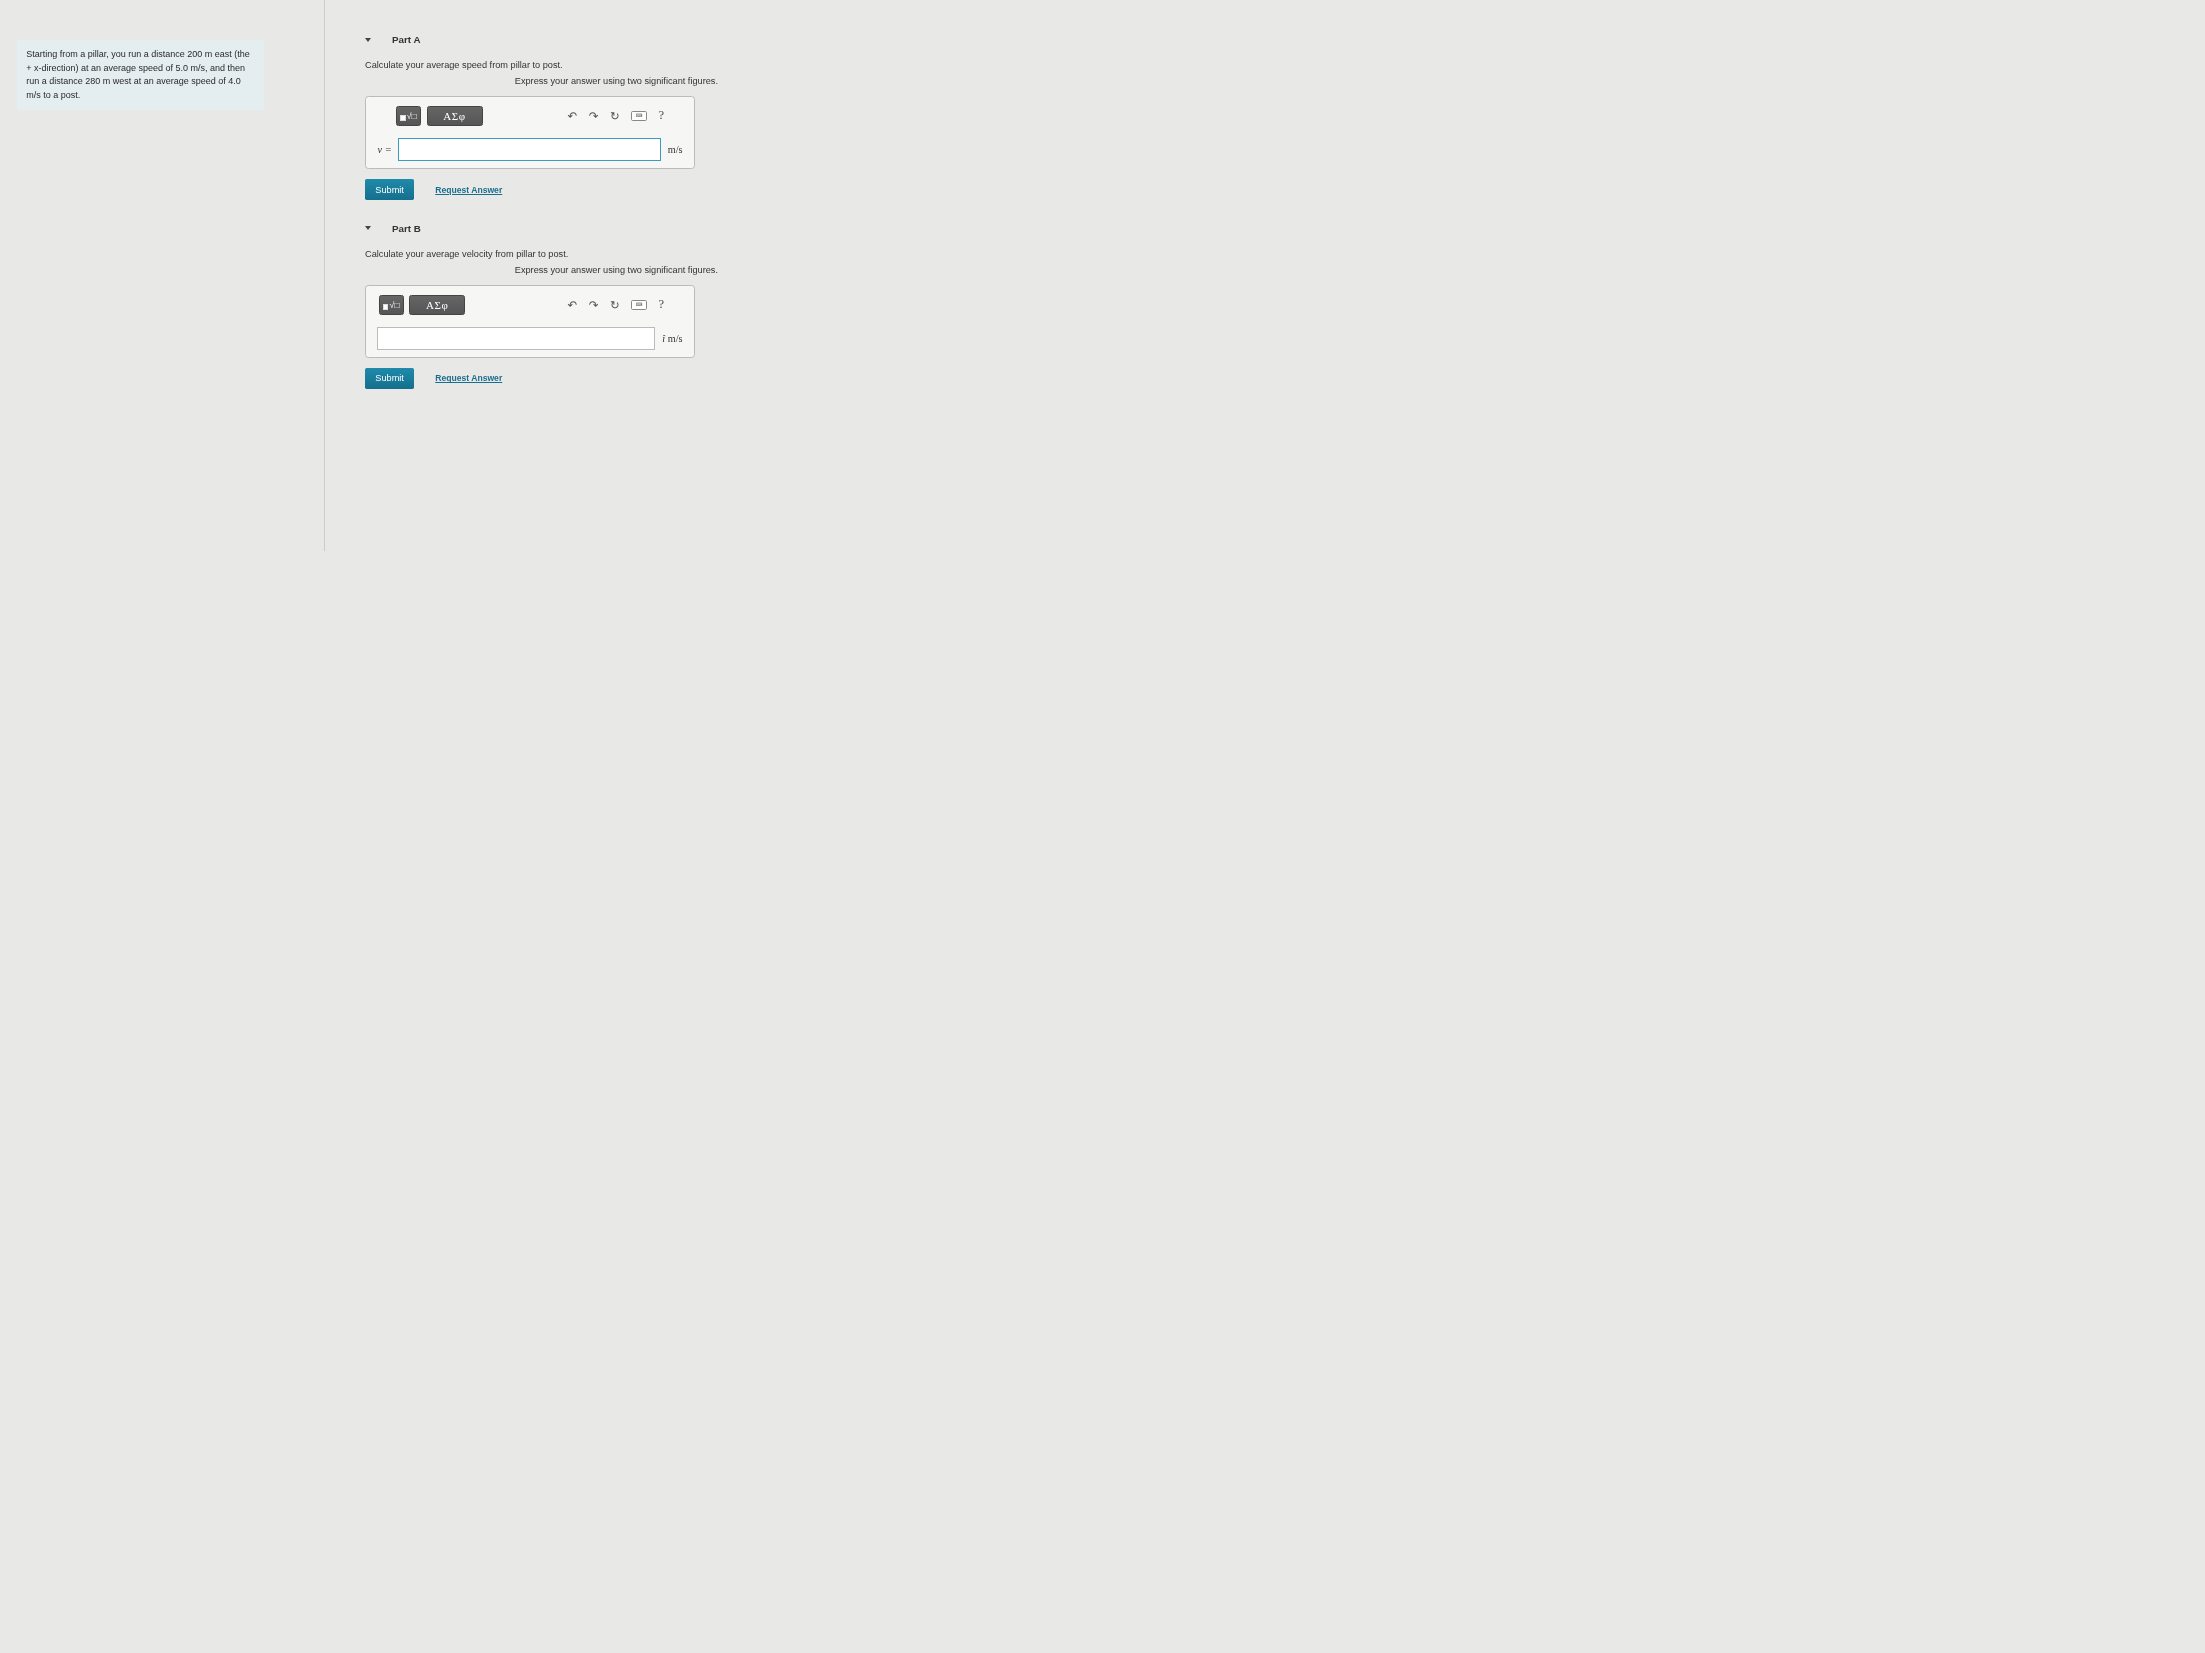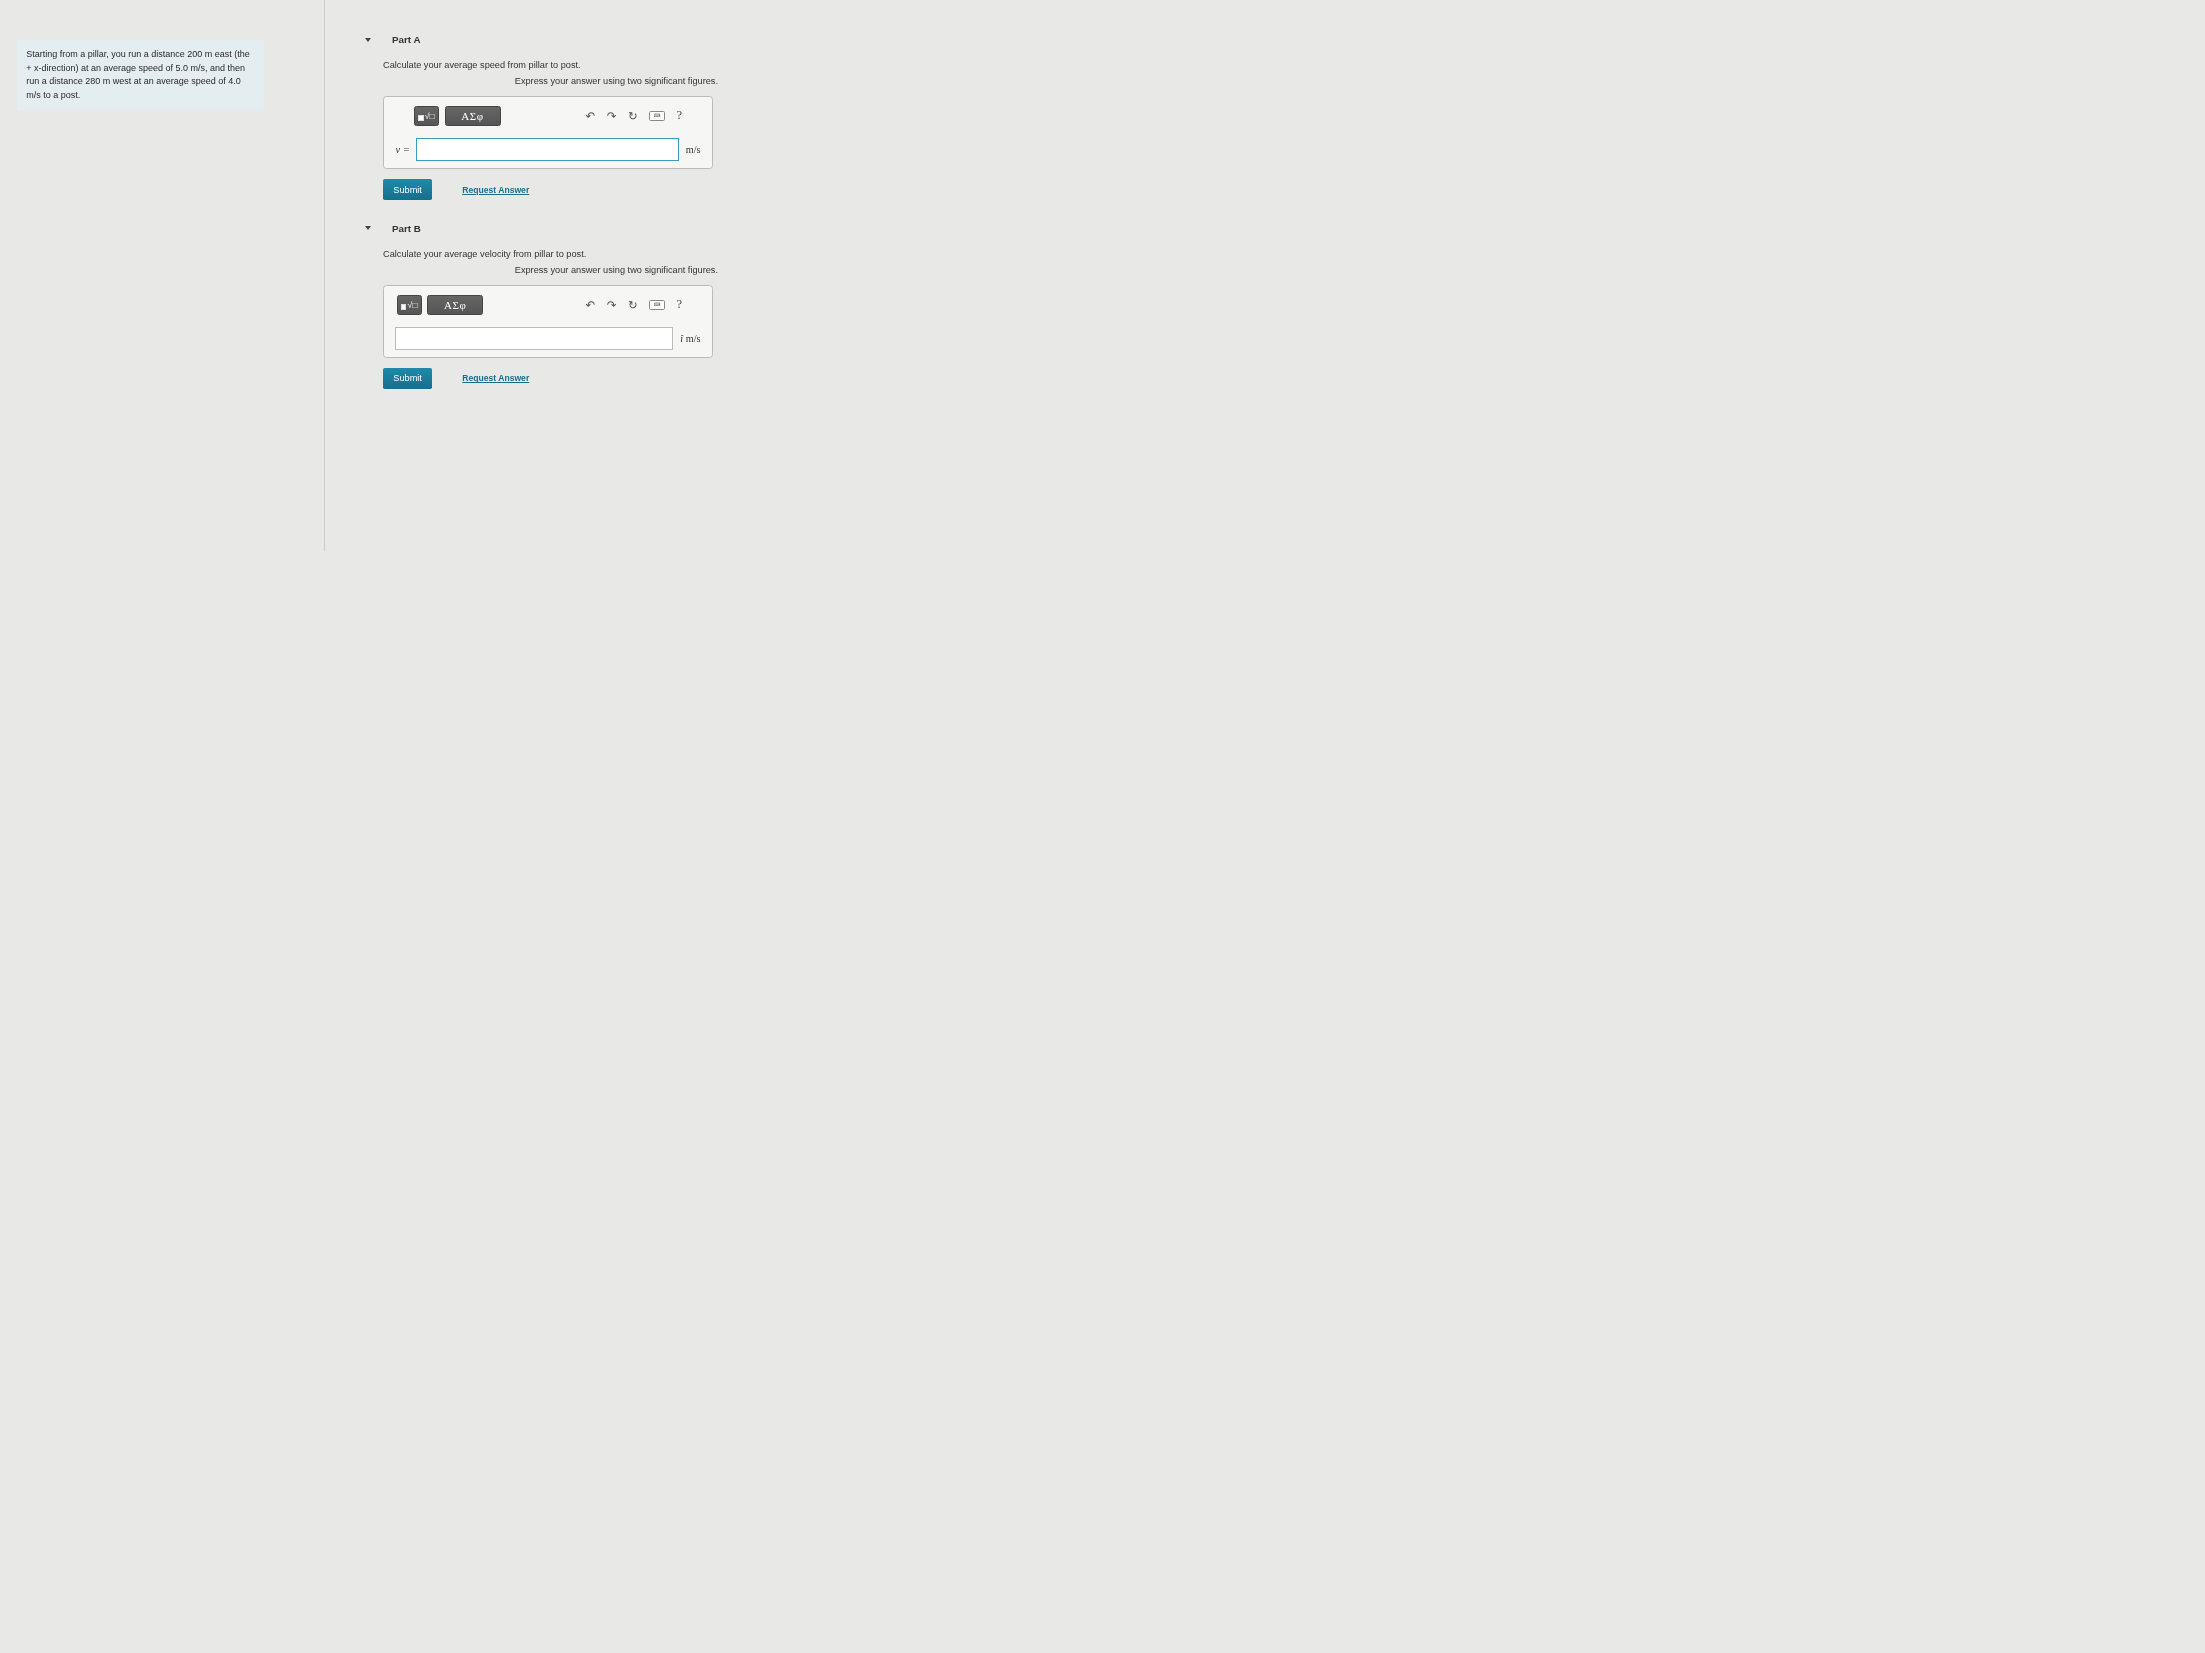--- a/index.html
+++ b/index.html
@@ -43,21 +43,21 @@
 .caret-down {
   width: 0; height: 0;
   border-left: 3.4px solid transparent;
   border-right: 3.4px solid transparent;
   border-top: 4.6px solid #444;
 }
 .part-title {
   font-weight: bold;
   font-size: 9.8px;
 }
-.question-section { margin-left: 18px; margin-bottom: 23px; }
+.question-section { margin-left: 0; margin-bottom: 23px; }
 .prompt-line { font-size: 9.2px; margin-bottom: 5.7px; }
 .prompt-bold { font-weight: normal; font-size: 9.2px; margin-bottom: 10.3px; text-align: right; }
 .answer-box {
   border: 0.6px solid #bbb;
   border-radius: 3.4px;
   padding: 6.9px;
   background: #f6f6f4;
   max-width: 330px;
   margin-bottom: 10.3px;
 }
@@ -99,21 +99,21 @@
 .answer-input {
   flex:1;
   border: 0.6px solid #3a9bbf;
   height: 23px;
   background:#fff;
   padding: 2.3px 4.6px;
   font-size: 9.2px;
 }
 .answer-input.gray { border-color:#bbb; }
 .unit-lbl { font-family:"Times New Roman",serif; font-size:10.3px; white-space:nowrap; }
-.action-row { display:flex; align-items:center; gap: 30px; }
+.action-row { display:flex; align-items:center; gap: 21px; }
 .submit-btn {
   background: #1a7a99;
   background: linear-gradient(#1f8aab,#156f8c);
   color:#fff;
   border: none;
   border-radius: 1.7px;
   padding: 5.2px 10.3px;
   font-size: 9.2px;
   font-weight: 500;
   cursor:pointer;

